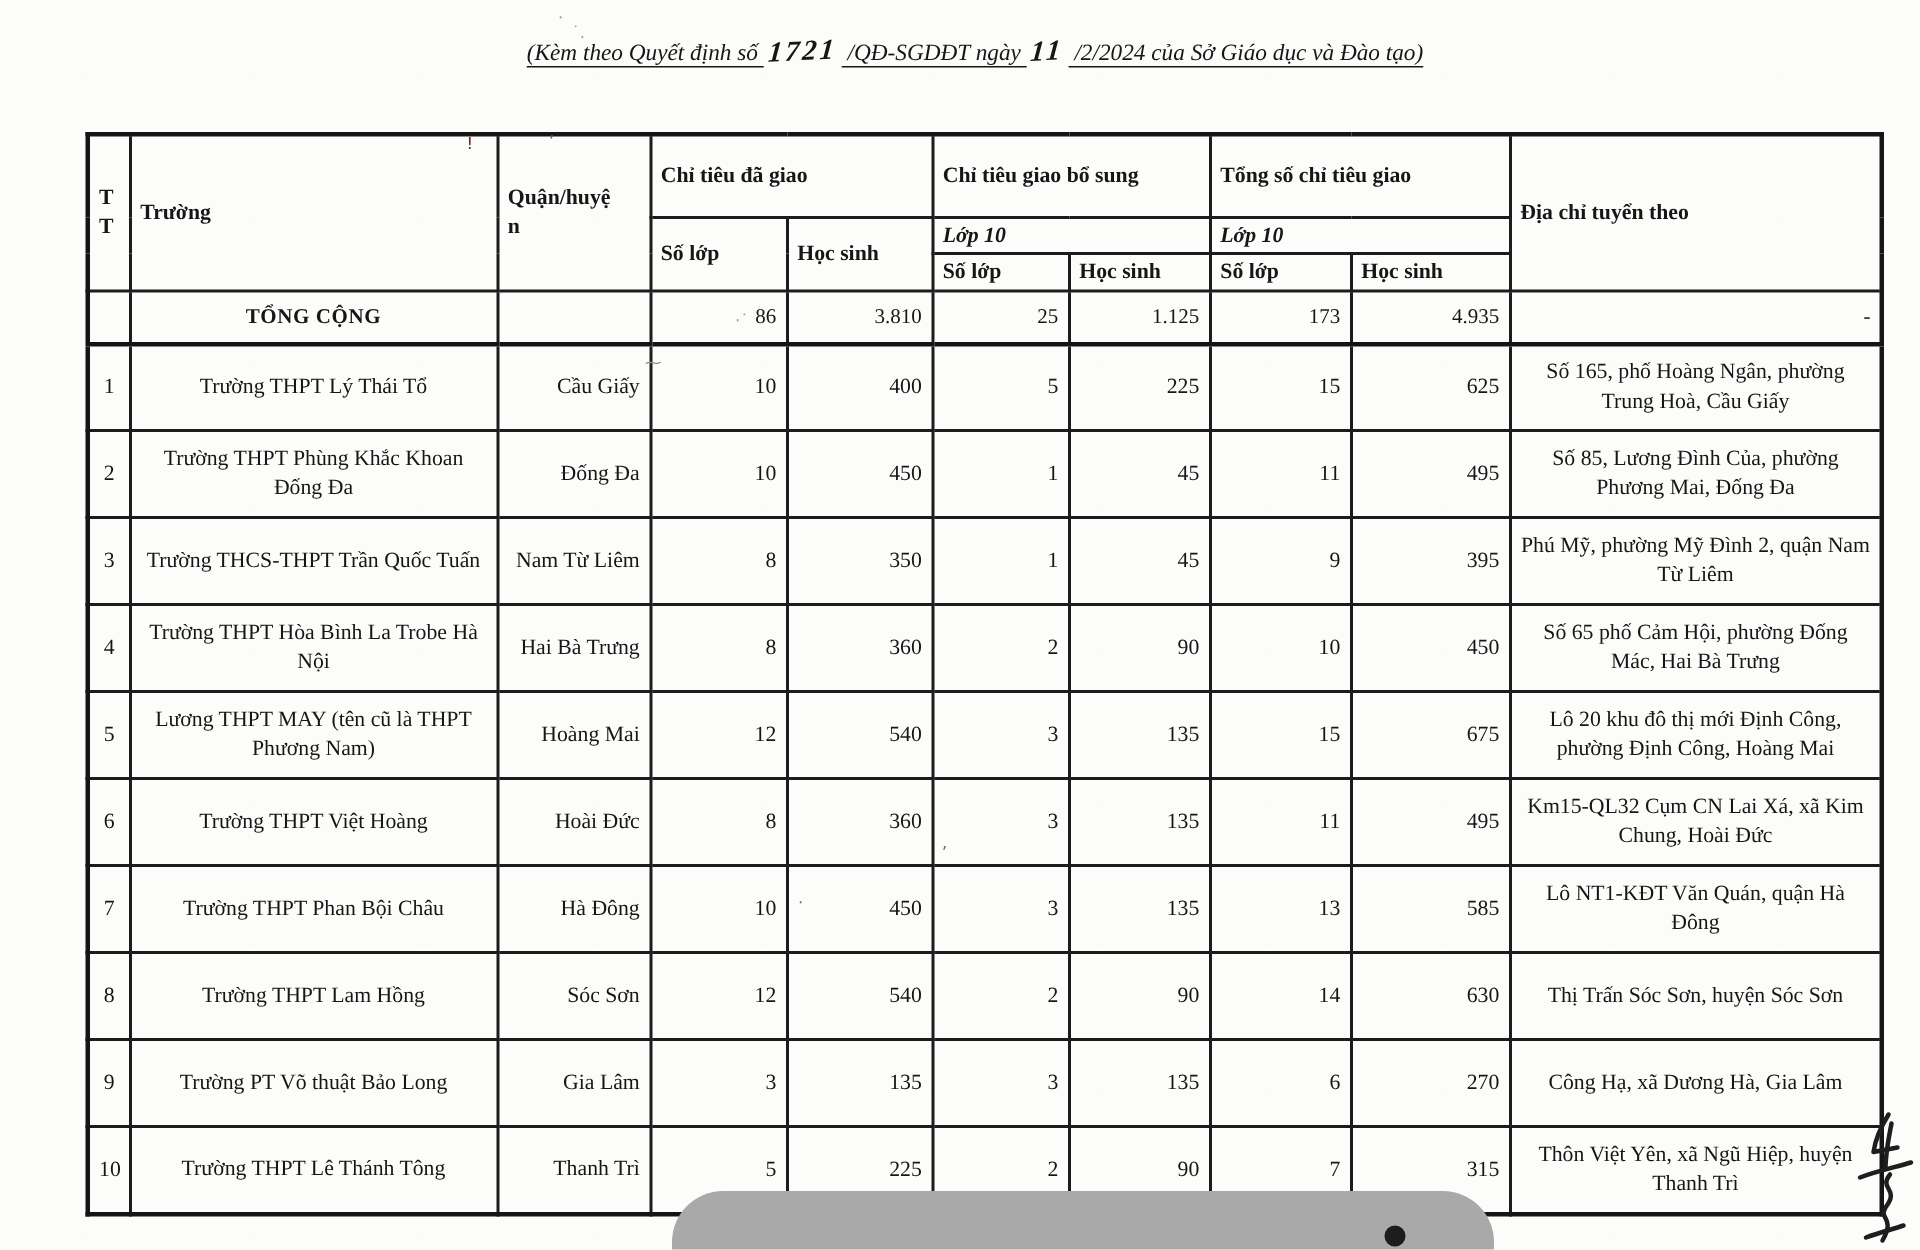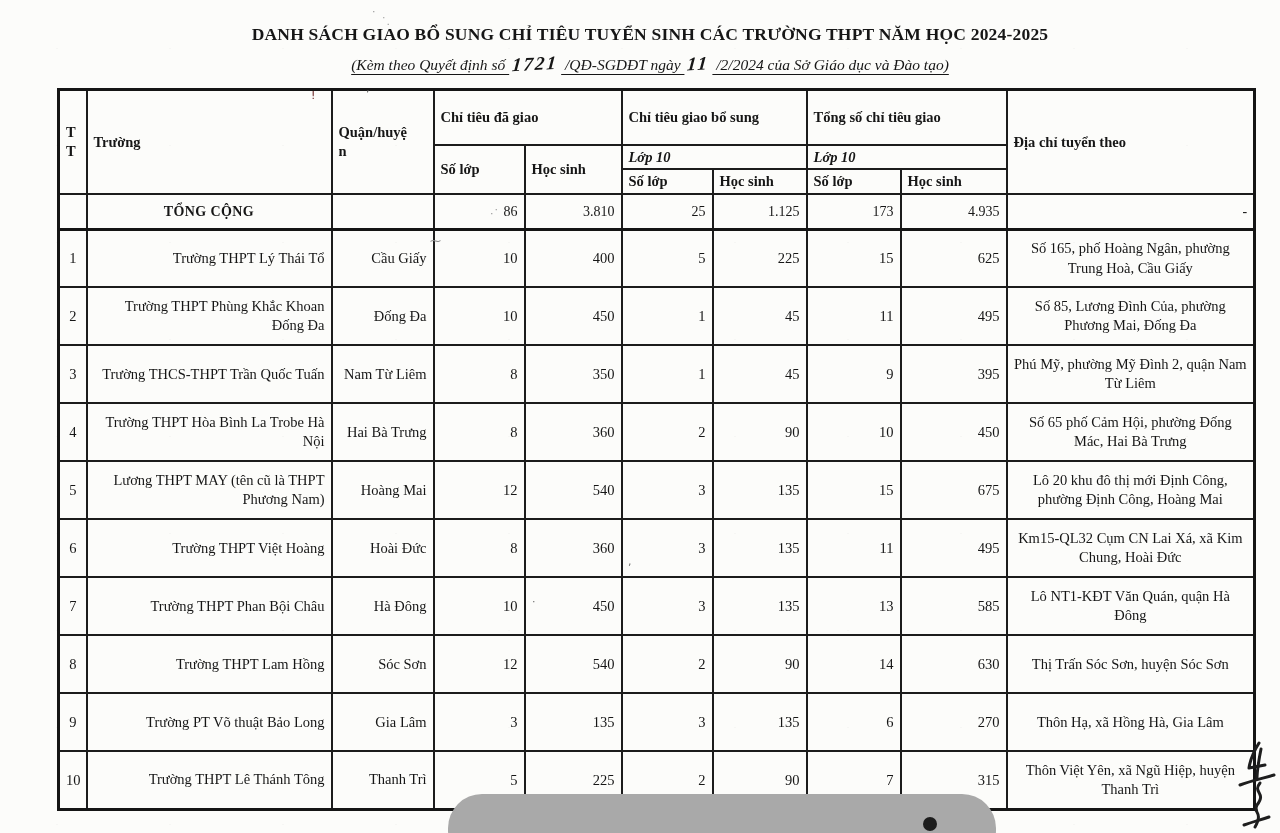--- a/index.html
+++ b/index.html
@@ -50,21 +50,21 @@
   thead tr.h3{height:25px;}
   thead th.sub{font-size:14.5px;}
   th.grade10{font-style:italic;font-size:14.5px;}
   th.pre{white-space:pre-line;}
   tbody td{background:transparent;}
   tr.total-row{height:35px;}
   tr.total-row td{font-size:14px;border-bottom:3px solid #141414;}
   tr.total-row .total-label{font-weight:bold;text-align:center;letter-spacing:.4px;}
   tr.data-row{height:58px;}
   td.c-tt{text-align:center;padding:2px 2px;}
-  td.c-school{text-align:right;padding-left:7px;line-height:1.35;}
+  td.c-school{text-align:center;padding-left:7px;line-height:1.35;}
   td.c-district{text-align:right;line-height:1.35;}
   td.c-num{text-align:right;padding-right:12px;font-size:15px;}
   td.c-addr{text-align:center;padding-left:8px;line-height:1.35;}
   td.c-addr-dash{text-align:right;padding-right:14px;}
   .scan-mark{
     position:absolute;font-size:11px;color:#8d8d8d;
     font-family:"DejaVu Sans",sans-serif;line-height:1;
     pointer-events:none;
   }
   .redact-blob{
@@ -78,21 +78,20 @@
     background:#1d1d1d;
   }
   .signature{position:absolute;right:2px;bottom:0;width:52px;height:96px;}
 </style>
 </head>
 <body>
 
 <div class="page">
 
   <div class="doc-header">
-    <div class="doc-title">DANH SÁCH GIAO BỔ SUNG CHỈ TIÊU TUYỂN SINH CÁC TRƯỜNG THPT NĂM HỌC 2024-2025</div>
     <div class="doc-subtitle"><span>(Kèm theo Quyết định số </span><span class="handwrite">1721</span><span> /QĐ-SGDĐT ngày </span><span class="handwrite">11</span><span> /2/2024 của Sở Giáo dục và Đào tạo)</span></div>
   </div>
 
   <table class="quota">
     <colgroup>
       <col style="width:28px">
         <col style="width:245px">
         <col style="width:102px">
       <col style="width:91px">
         <col style="width:97px">
@@ -239,21 +238,21 @@
         <tr class="data-row">
       <td class="c-tt">9</td>
       <td class="c-school">Trường PT Võ thuật Bảo Long</td>
       <td class="c-district">Gia Lâm</td>
       <td class="c-num">3</td>
       <td class="c-num">135</td>
       <td class="c-num">3</td>
       <td class="c-num">135</td>
       <td class="c-num">6</td>
       <td class="c-num">270</td>
-      <td class="c-addr">Thôn Hạ, xã Hồng Hà, Gia Lâm</td>
+      <td class="c-addr">Công Hạ, xã Dương Hà, Gia Lâm</td>
     </tr>
         <tr class="data-row">
       <td class="c-tt">10</td>
       <td class="c-school">Trường THPT Lê Thánh Tông</td>
       <td class="c-district">Thanh Trì</td>
       <td class="c-num">5</td>
       <td class="c-num">225</td>
       <td class="c-num">2</td>
       <td class="c-num">90</td>
       <td class="c-num">7</td>

